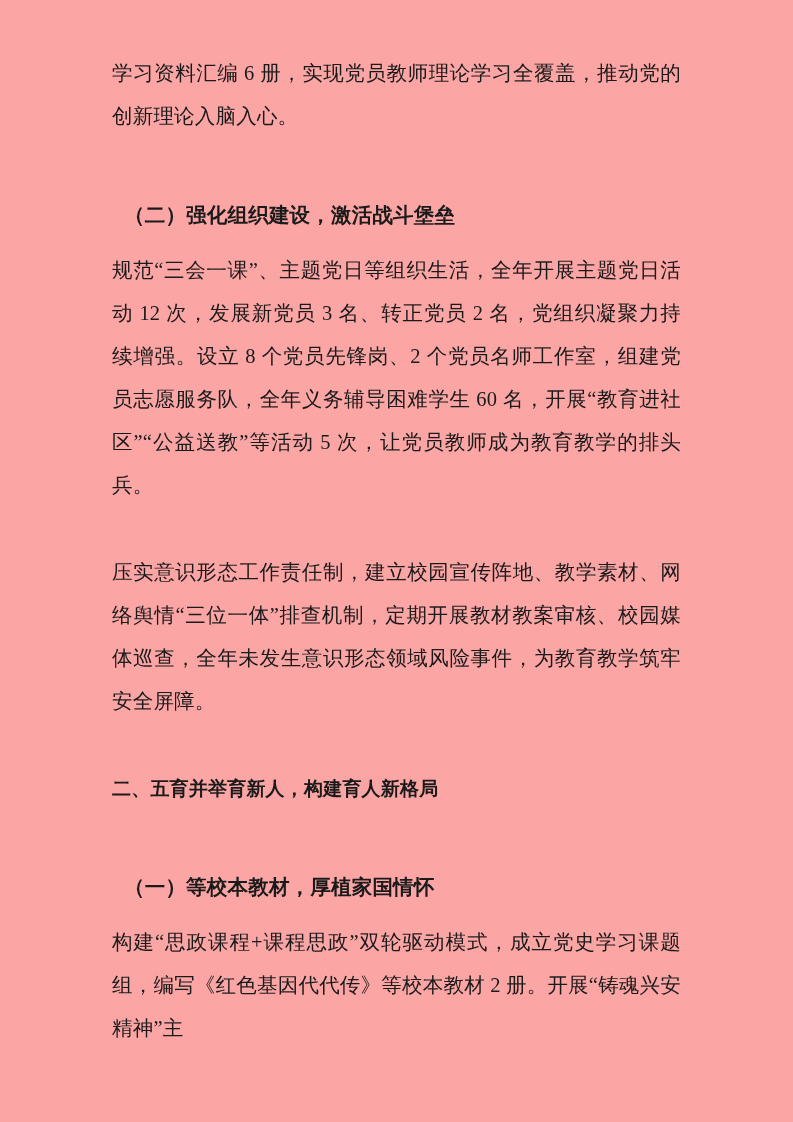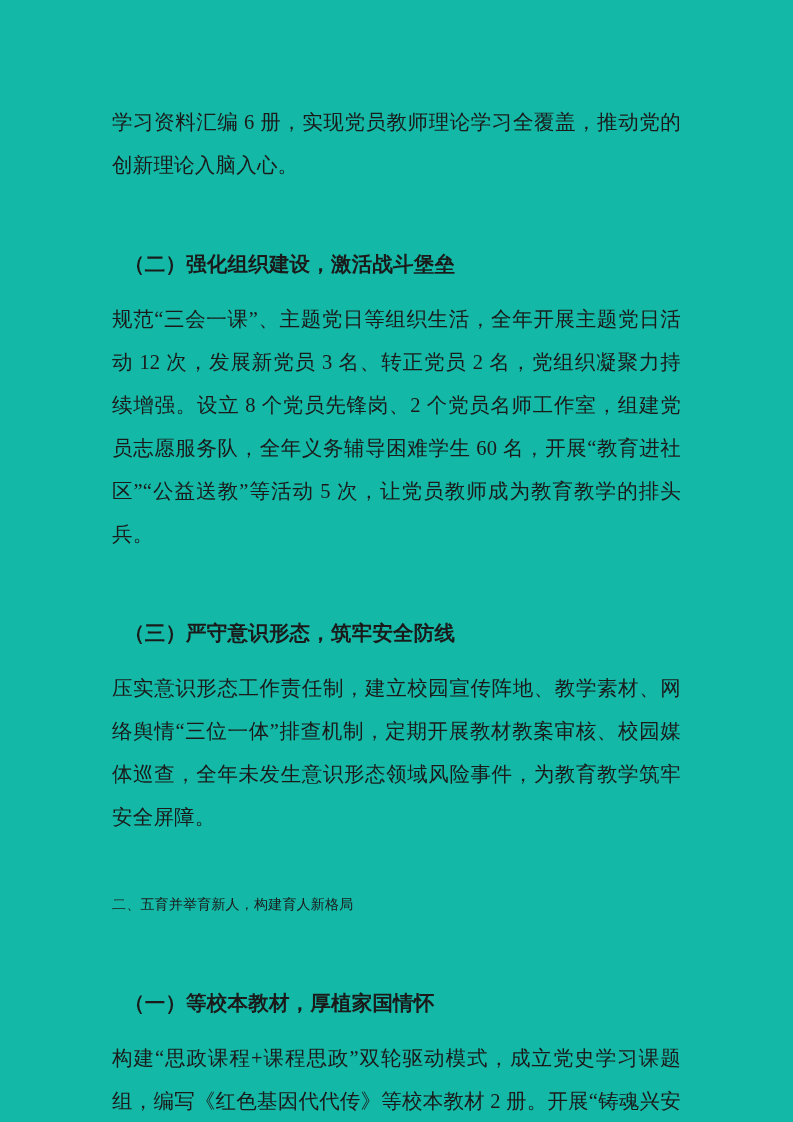--- a/index.html
+++ b/index.html
@@ -11,41 +11,41 @@
     width: 793px;
     height: 1122px;
     font-family: "Liberation Serif", "DejaVu Serif", serif;
     color: #000000;
     overflow: hidden;
   }
   .page {
     position: relative;
     width: 793px;
     height: 1122px;
-    background: #14b8a6;
+    background: #fca5a5;
     box-sizing: border-box;
-    padding: 101px 112px 60px 112px;
+    padding: 52px 112px 60px 112px;
   }
   .doc-body {
     width: 100%;
   }
   p.para {
     margin: 0;
     font-size: 20.5px;
     line-height: 43px;
     text-align: justify;
     text-justify: inter-ideograph;
     letter-spacing: 0.2px;
     color: #1a1a1a;
   }
   p.heading {
     margin: 0;
-    font-size: 14px;
+    font-size: 19px;
     line-height: 43px;
-    font-weight: normal;
+    font-weight: bold;
     color: #1a1a1a;
     letter-spacing: 0.2px;
   }
   p.sub-heading {
     margin: 12px;
     font-size: 20.5px;
     line-height: 43px;
     font-weight: bold;
     color: #1a1a1a;
     letter-spacing: 0.2px;
@@ -64,21 +64,20 @@
     <p class="para">学习资料汇编 6 册，实现党员教师理论学习全覆盖，推动党的创新理论入脑入心。</p>
 
     <div class="gap-lg"></div>
 
     <p class="sub-heading indent">（二）强化组织建设，激活战斗堡垒</p>
 
     <p class="para">规范“三会一课”、主题党日等组织生活，全年开展主题党日活动 12 次，发展新党员 3 名、转正党员 2 名，党组织凝聚力持续增强。设立 8 个党员先锋岗、2 个党员名师工作室，组建党员志愿服务队，全年义务辅导困难学生 60 名，开展“教育进社区”“公益送教”等活动 5 次，让党员教师成为教育教学的排头兵。</p>
 
     <div class="gap-lg"></div>
 
-    <p class="sub-heading indent">（三）严守意识形态，筑牢安全防线</p>
 
     <p class="para">压实意识形态工作责任制，建立校园宣传阵地、教学素材、网络舆情“三位一体”排查机制，定期开展教材教案审核、校园媒体巡查，全年未发生意识形态领域风险事件，为教育教学筑牢安全屏障。</p>
 
     <div class="gap-lg"></div>
 
     <p class="heading">二、五育并举育新人，构建育人新格局</p>
 
 
     <div class="gap-lg"></div>
 

